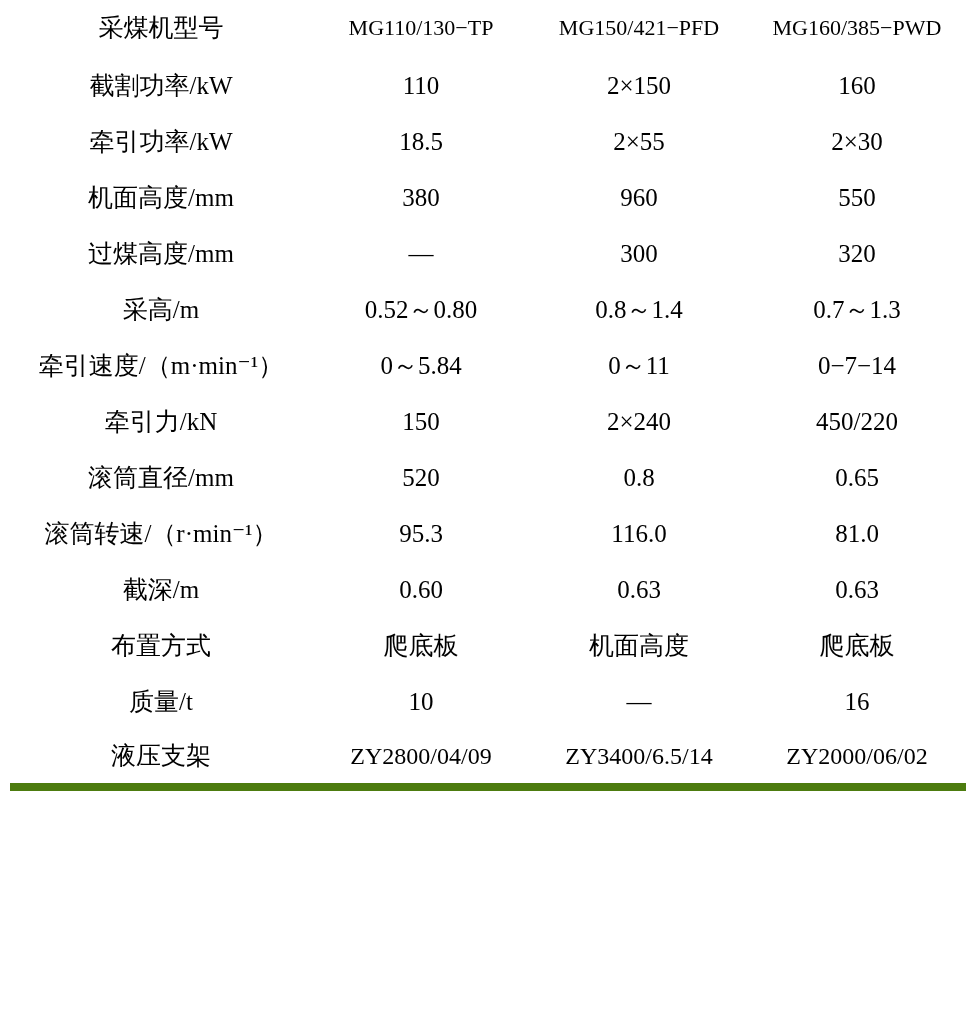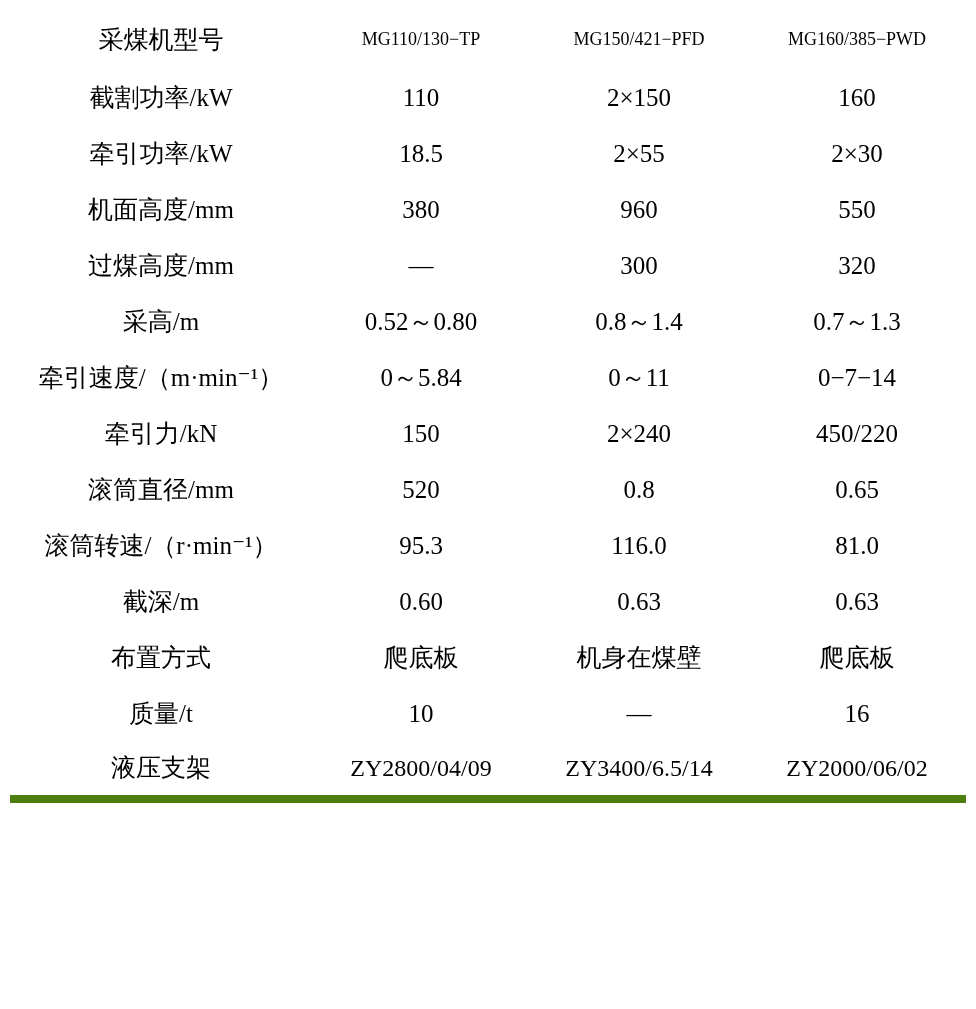--- a/index.html
+++ b/index.html
@@ -10,21 +10,21 @@
   body {
     width: 976px;
     height: 1009px;
     font-family: "Liberation Serif", "DejaVu Serif", serif;
     color: #000000;
     overflow: hidden;
   }
   .table-wrap {
     width: 896px;
     box-sizing: border-box;
-    padding: 12px 10px;
+    padding: 0 10px;
   }
   table.spec-table {
     width: 956px;
     border-collapse: collapse;
     table-layout: fixed;
     font-size: 25px;
   }
   table.spec-table col.col-label { width: 302px; }
   table.spec-table col.col-val { width: 218px; }
   .rule-mid td {
@@ -36,21 +36,21 @@
 
   th, td {
     text-align: center;
     vertical-align: middle;
     padding: 0;
     font-weight: normal;
   }
   thead th {
     padding: 10px 4px 12px 4px;
     line-height: 1.42;
-    font-size: 18px;
+    font-size: 22px;
   }
   thead th.hdr-label {
     font-size: 25px;
   }
   tbody td {
     height: 56px;
     line-height: 1.2;
     font-size: 25px;
   }
   tbody td.row-label {
@@ -140,21 +140,21 @@
       </tr>
       <tr>
         <td class="row-label">截深/m</td>
         <td>0.60</td>
         <td>0.63</td>
         <td>0.63</td>
       </tr>
       <tr>
         <td class="row-label">布置方式</td>
         <td>爬底板</td>
-        <td>机身在煤壁</td>
+        <td>机面高度</td>
         <td>爬底板</td>
       </tr>
       <tr>
         <td class="row-label">质量/t</td>
         <td>10</td>
         <td>—</td>
         <td>16</td>
       </tr>
       <tr class="tight rule-bottom-thin">
         <td class="row-label">液压支架</td>

